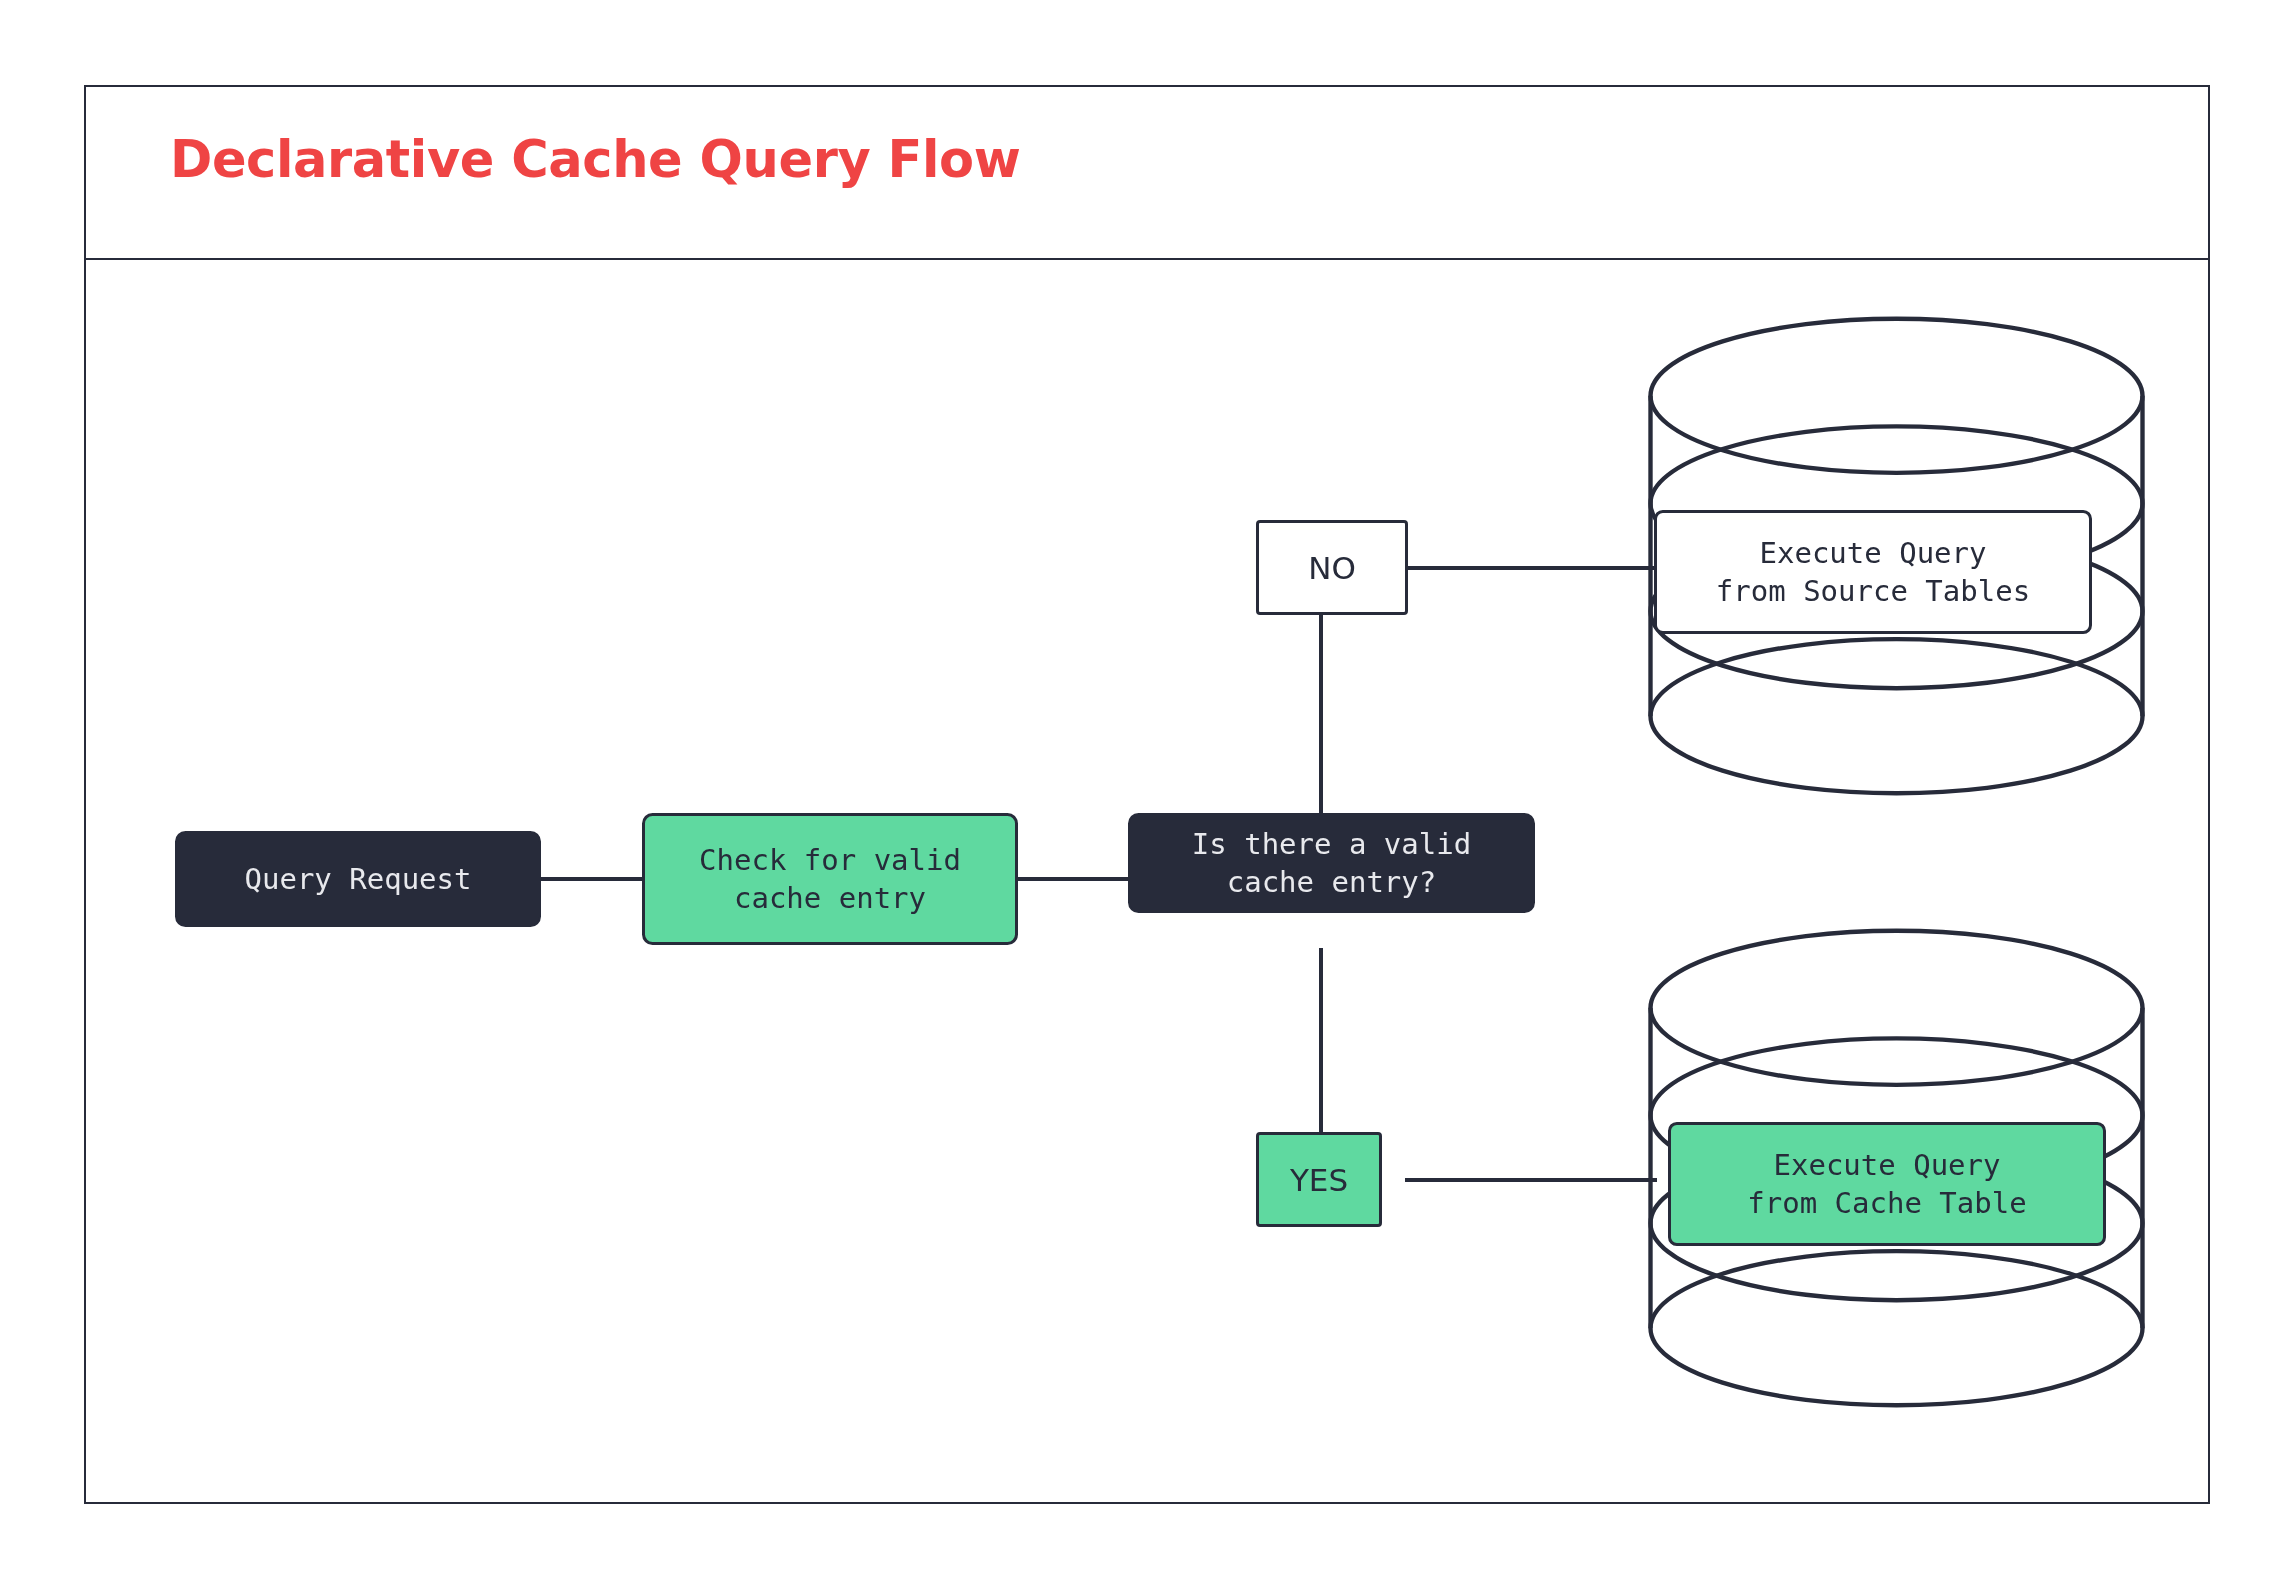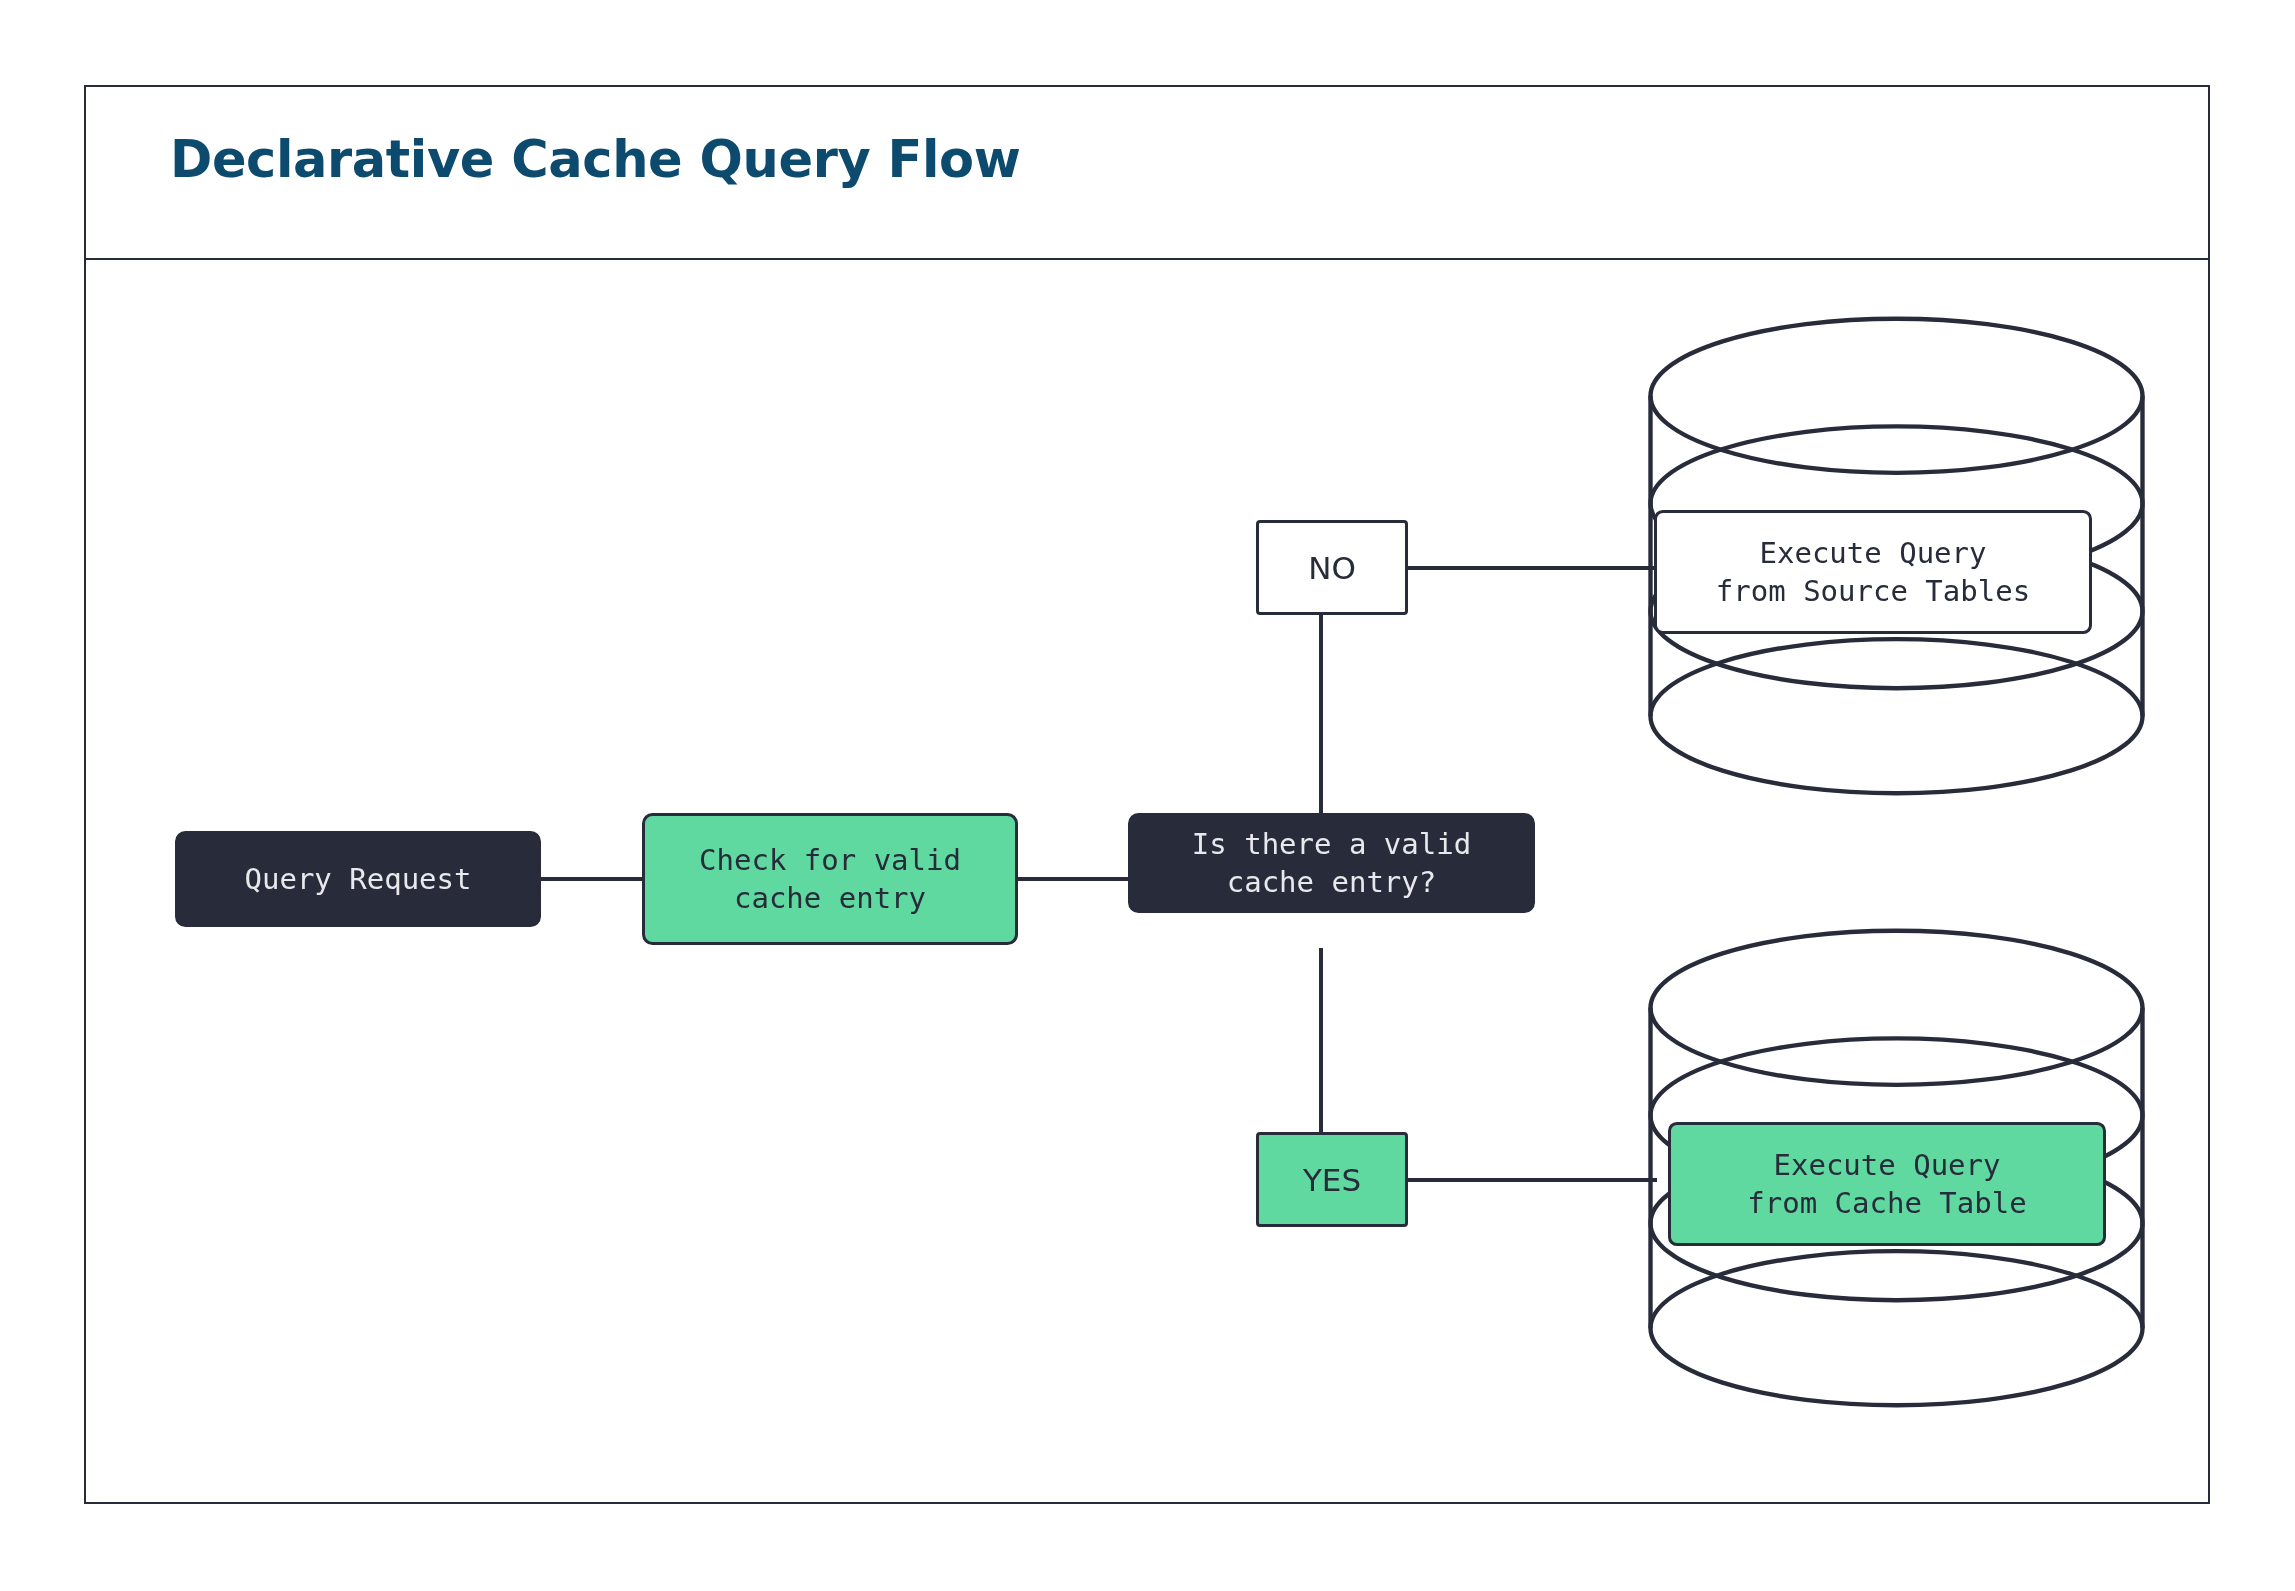--- a/index.html
+++ b/index.html
@@ -7,21 +7,21 @@
        font-family:"DejaVu Sans",sans-serif;}
 
   
   .frame{position:absolute;left:84px;top:85px;width:2126px;height:1419px;
          border:2.6px solid #272b3a;box-sizing:border-box;background:#fff;}
   .titlebar{position:absolute;left:84px;top:85px;width:2126px;height:175px;
             border-bottom:2.6px solid #272b3a;box-sizing:border-box;}
   .title{position:absolute;left:170px;top:130px;
          font-family:"DejaVu Sans",sans-serif;
          font-weight:700;font-size:51px;letter-spacing:-0.4px;
-         color:#0c4a6e;white-space:nowrap;}
+         color:#ef4444;white-space:nowrap;}
 
   
   .node{position:absolute;box-sizing:border-box;
         display:flex;align-items:center;justify-content:center;text-align:center;
         font-family:"DejaVu Sans Mono","Liberation Mono",monospace;
         font-size:29px;line-height:1.32;letter-spacing:0px;
         border-radius:10.5px;white-space:pre;}
   .node.dark{background:#272b3a;color:#e8e9ed;border:2.6px solid #272b3a;}
   .node.green{background:#5fd9a0;color:#272b3a;border:3.5px solid #272b3a;}
 
@@ -103,14 +103,14 @@
 <div class="node dark" style="left:175px;top:831px;width:366px;height:96px;">Query Request</div>
 
 <div class="node green" style="left:642px;top:813px;width:376px;height:132px;">Check for valid
 cache entry</div>
 
 <div class="node dark" style="left:1128px;top:813px;width:407px;height:100px;">Is there a valid
 cache entry?</div>
 
 <div class="blabel white" style="left:1256px;top:520px;width:152px;height:95px;">NO</div>
 
-<div class="blabel green" style="left:1256px;top:1132px;width:152px;height:95px;">YES</div>
+<div class="blabel green" style="left:1256px;top:1132px;width:126px;height:95px;">YES</div>
 
 
 </body></html>

